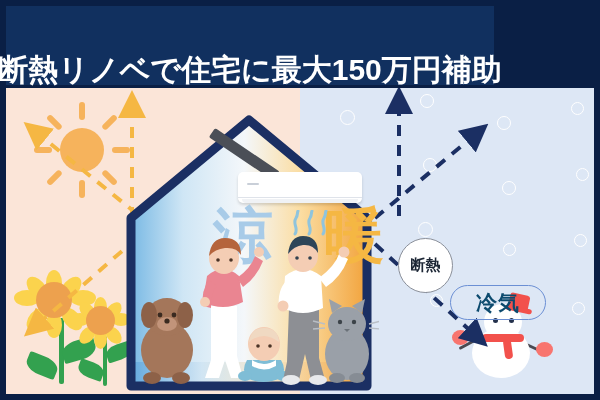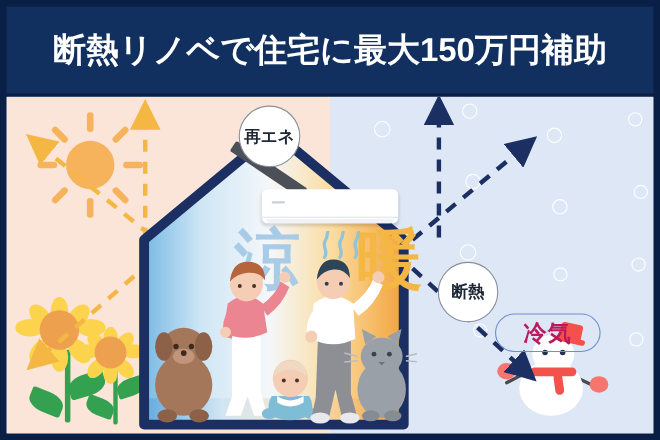--- a/index.html
+++ b/index.html
@@ -9,23 +9,23 @@
     background:#0a1f45;
   }
   .poster{
     position:relative;width:600px;height:400px;
     background:#0a1f45;
     box-sizing:border-box;
   }
 
   
   .titlebar{
-    position:absolute;left:6px;top:6px;width:588px;height:79px;
+    position:absolute;left:6px;top:6px;width:488px;height:79px;
     background:#11305f;
-    display:flex;align-items:center;justify-content:center;
+    display:flex;align-items:flex-end;justify-content:center;
     box-sizing:border-box;
   }
   .titlebar .title{
     color:#ffffff;
     font-size:30px;
     font-weight:700;
     letter-spacing:0px;
     white-space:nowrap;
     line-height:1;
   }
@@ -93,21 +93,21 @@
     border-radius:18px;background:transparent;
     font-weight:700;letter-spacing:1px;
     box-sizing:border-box;
   }
   .pill-hot{
     left:48px;top:197px;width:96px;height:35px;
     border:1.6px solid #eda368;color:#e5883f;font-size:21px;
   }
   .pill-cold{
     left:444px;top:197px;width:96px;height:35px;
-    border:1.6px solid #6b8fd4;color:#be185d;font-size:21px;
+    border:1.6px solid #6b8fd4;color:#0c4a6e;font-size:21px;
   }
   .circ{
     position:absolute;display:flex;align-items:center;justify-content:center;
     border-radius:50%;background:#ffffff;border:1.2px solid #8a8f99;
     color:#1d2736;font-weight:700;box-sizing:border-box;
   }
   .circ-saiene{left:211px;top:8px;width:56px;height:56px;font-size:15px;}
   .circ-dannetsu{left:392px;top:150px;width:55px;height:55px;font-size:15px;}
 
   
@@ -361,17 +361,16 @@
             <line x1="250" y1="214" x2="262" y2="211"></line>
             <line x1="250" y1="218" x2="262" y2="219"></line>
           </g>
           <ellipse cx="218" cy="268" rx="8" ry="5" fill="#868c94"></ellipse>
           <ellipse cx="238" cy="268" rx="8" ry="5" fill="#868c94"></ellipse>
         </g>
       </svg>
     </div>
 
     <div class="pill pill-cold">冷気</div>
-    <div class="circ circ-saiene">再エネ</div>
     <div class="circ circ-dannetsu">断熱</div>
 
   </div>
 </div>
 
 </body></html>

